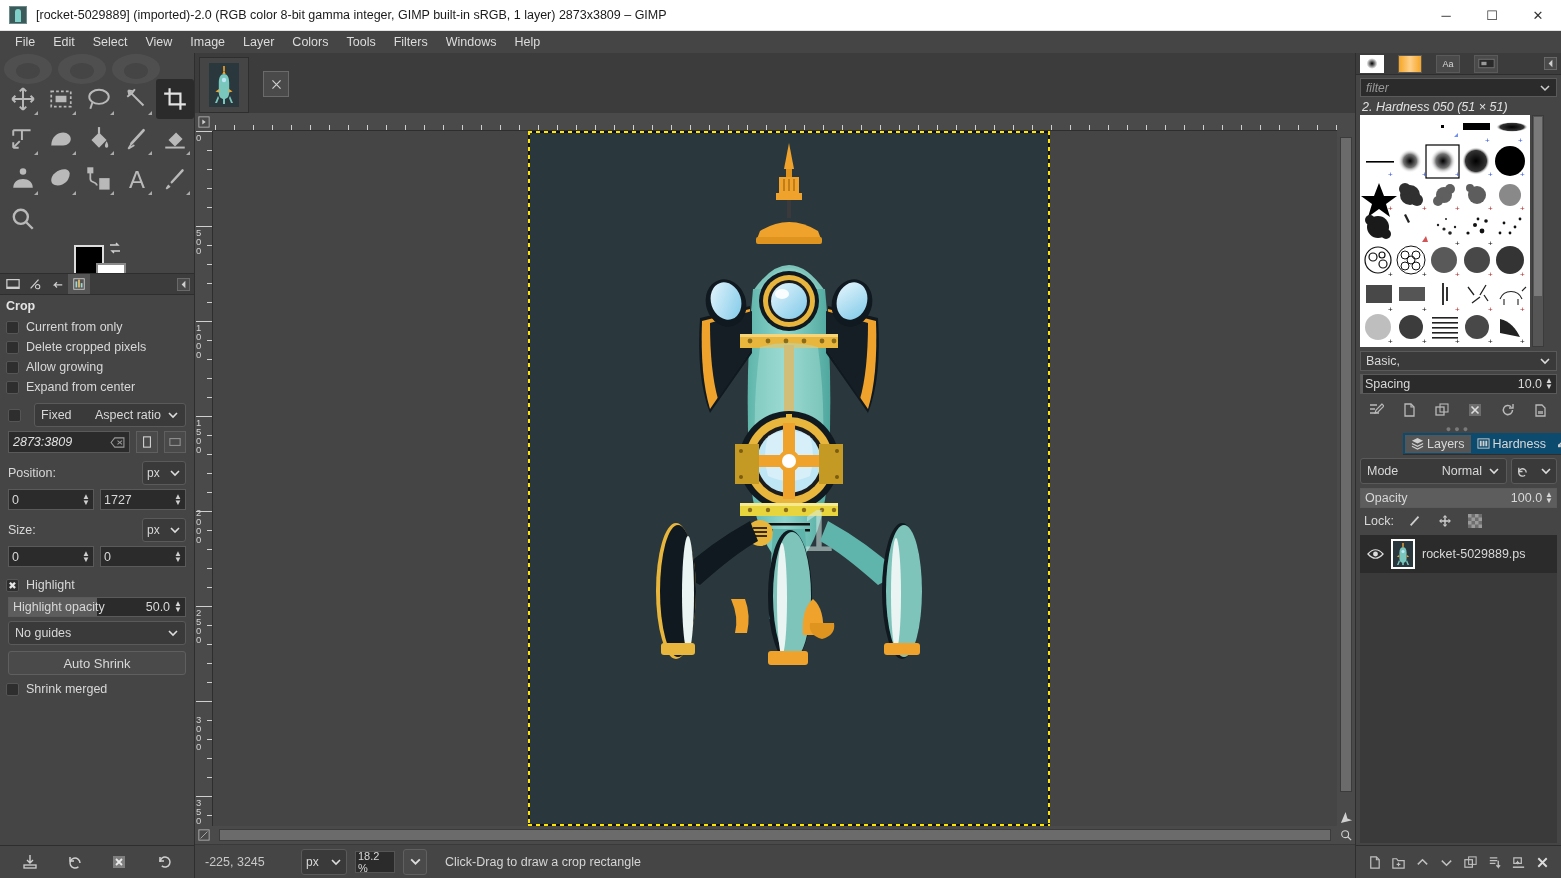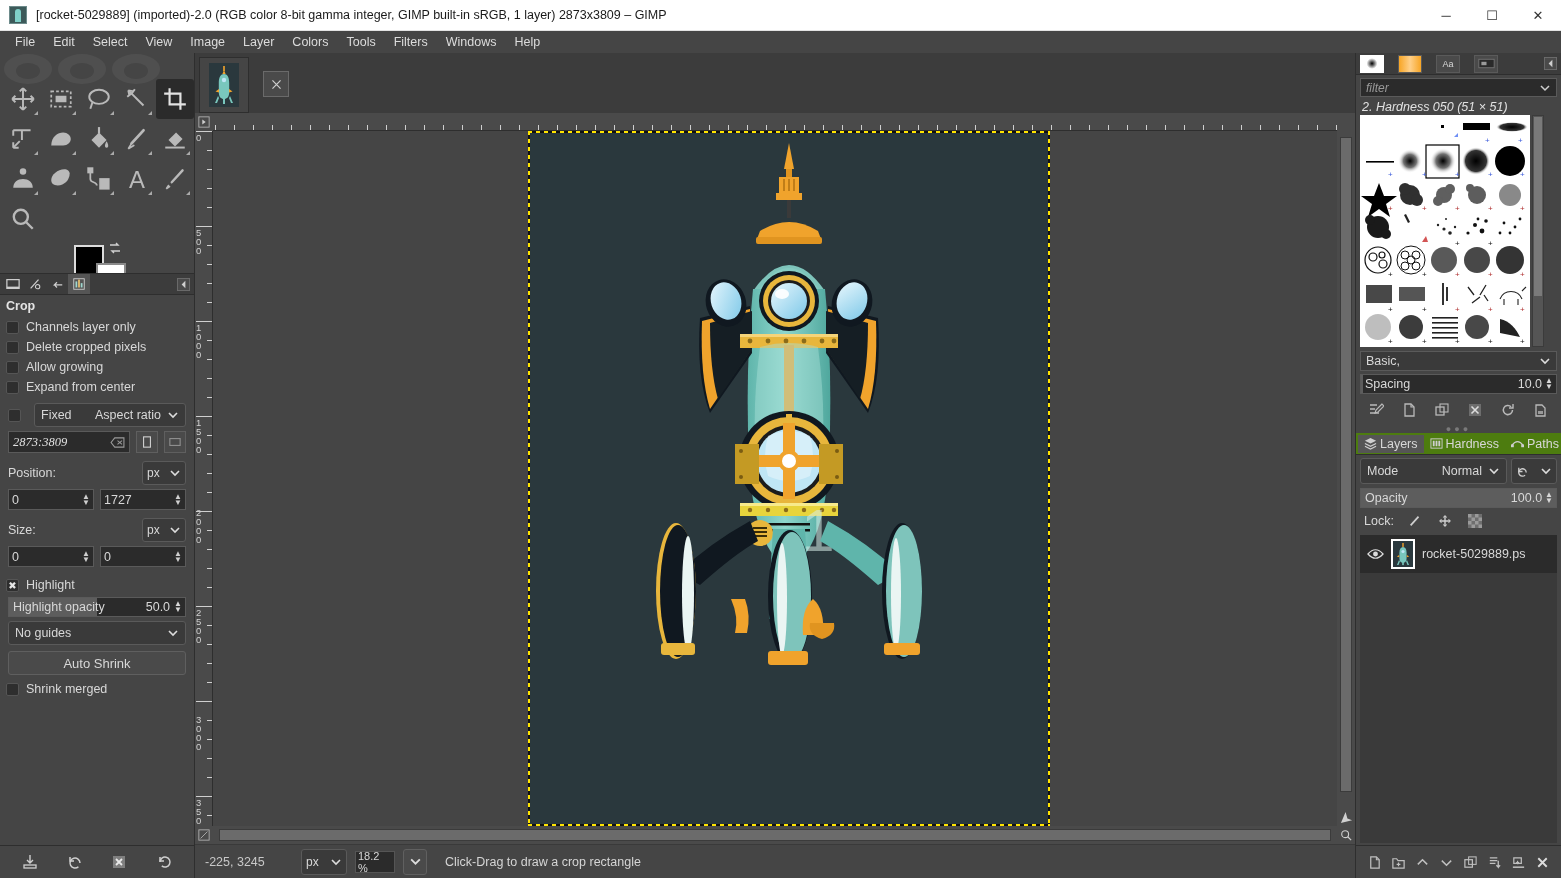--- a/index.html
+++ b/index.html
@@ -66,21 +66,21 @@
     margin-right:7px; flex:0 0 13px; display:flex;align-items:center;justify-content:center;
     font-size:10px;color:#e6e6e6; }
   .chk.on{ background:#2e2e2e; }
   .row{ display:flex; align-items:center; padding:2px 8px; gap:6px; }
   .combo{ flex:1 1 auto; background:#3a3a3a; border:1px solid #5a5a5a; border-radius:3px;
     height:24px; display:flex; align-items:center; padding:0 6px; font-size:12.5px; }
   .combo .spacer{ flex:1 1 auto; }
   .combo .caret{ margin-left:6px; }
   .textfield{ flex:1 1 auto; background:#2b2b2b; border:1px solid #5a5a5a; height:22px;
     display:flex;align-items:center; padding:0 4px; font-style:italic; font-size:12.5px;
-    color:#e0e0e0;font-family:Liberation Serif, serif; }
+    color:#e0e0e0; }
   .iconbtn{ width:22px;height:22px; background:#4a4a4a; border:1px solid #5f5f5f;
     display:flex;align-items:center;justify-content:center; }
   .lbl{ font-size:12.5px; }
   .unitbox{ width:44px; background:#3a3a3a; border:1px solid #5a5a5a; border-radius:3px;
     height:24px; display:flex;align-items:center; justify-content:space-between; padding:0 4px;
     font-size:12px; }
   .spin{ background:#2b2b2b; border:1px solid #5a5a5a; height:21px; display:flex;
     align-items:center; padding:0 3px; font-size:12.5px; position:relative; }
   .spin .arrows{ margin-left:auto; display:flex; flex-direction:column; line-height:6px;
     font-size:8px; color:#cfcfcf; }
@@ -161,22 +161,22 @@
     background:#7a7a7a; }
   .rcombo{ margin:4px 4px 2px; height:20px; background:#3a3a3a; border:1px solid #5a5a5a;
     display:flex;align-items:center; padding:0 5px; font-size:12.5px; }
   .rslider{ margin:1px 4px; height:20px; background:#2b2b2b; border:1px solid #5a5a5a;
     display:flex; align-items:center; position:relative; font-size:12.5px; }
   .rslider .fill{ position:absolute; left:0;top:0;bottom:0; width:2px; background:#5d5d5d; }
   .riconrow{ display:flex; align-items:center; justify-content:space-around; height:26px;
     margin:2px 4px; }
   .dockhandle{ height:8px; display:flex;align-items:center;justify-content:center; color:#7a7a7a;
     letter-spacing:3px; font-size:9px; }
-  .ltabs{ height:22px; flex:0 0 22px; background:#4d7c0f; display:flex; align-items:center;
-    border-bottom:1px solid #2e2e2e; padding-left:2px; }
+  .ltabs{ height:22px; flex:0 0 22px; background:#0c4a6e; display:flex; align-items:center;
+    border-bottom:1px solid #2e2e2e; padding-left:2px;margin-left:47px; }
   .ltab{ display:flex; align-items:center; gap:3px; padding:2px 6px; font-size:12.5px; }
   .ltab.active{ background:#555; }
   .layerlist{ flex:1 1 auto; background:#3a3a3a; margin:2px 4px; overflow:hidden; }
   .layerrow{ display:flex; align-items:center; gap:7px; height:38px; padding:0 6px;
     background:#2b2b2b; }
   .layerthumb{ width:24px;height:30px; background:#2b3a3f; border:2px solid #fff; }
   .layername{ font-size:12.5px; white-space:nowrap; overflow:hidden; }
   .rbottombar{ height:33px; flex:0 0 33px; background:#454545; border-top:1px solid #2e2e2e;
     display:flex; align-items:center; justify-content:space-around; padding:0 6px; }
   .mini{ width:18px;height:18px; display:flex;align-items:center;justify-content:center; }
@@ -384,21 +384,21 @@
           <rect x="0.5" y="0.5" width="13" height="13" fill="#4a4a4a" stroke="#6d6d6d"></rect>
             <path d="M9 3L5 7l4 4z" fill="#cfcfcf"></path>
         </svg>
       </div>
 
       <div class="tooloptions">
         <div class="to-title">Crop</div>
 
         <div class="chkrow">
           <span class="chk"></span>
-          <span class="lbl">Channels layer only</span>
+          <span class="lbl">Current from only</span>
         </div>
         <div class="chkrow">
           <span class="chk"></span>
           <span class="lbl">Delete cropped pixels</span>
         </div>
         <div class="chkrow">
           <span class="chk"></span>
           <span class="lbl">Allow growing</span>
         </div>
         <div class="chkrow">

